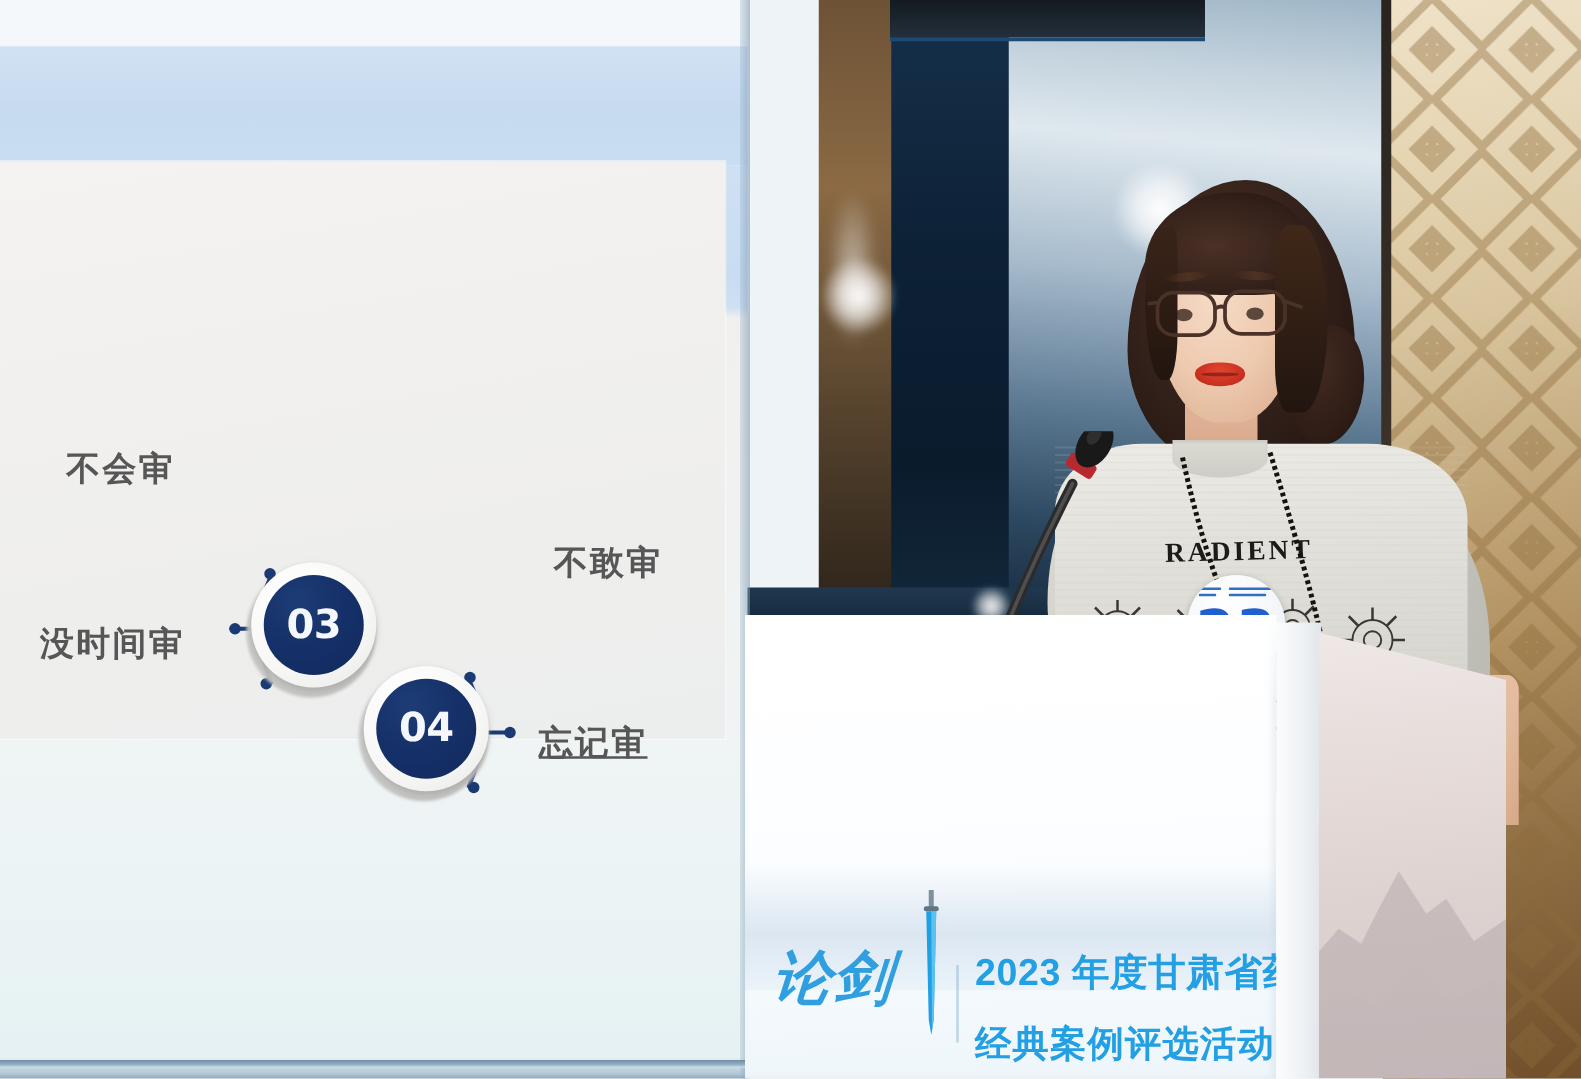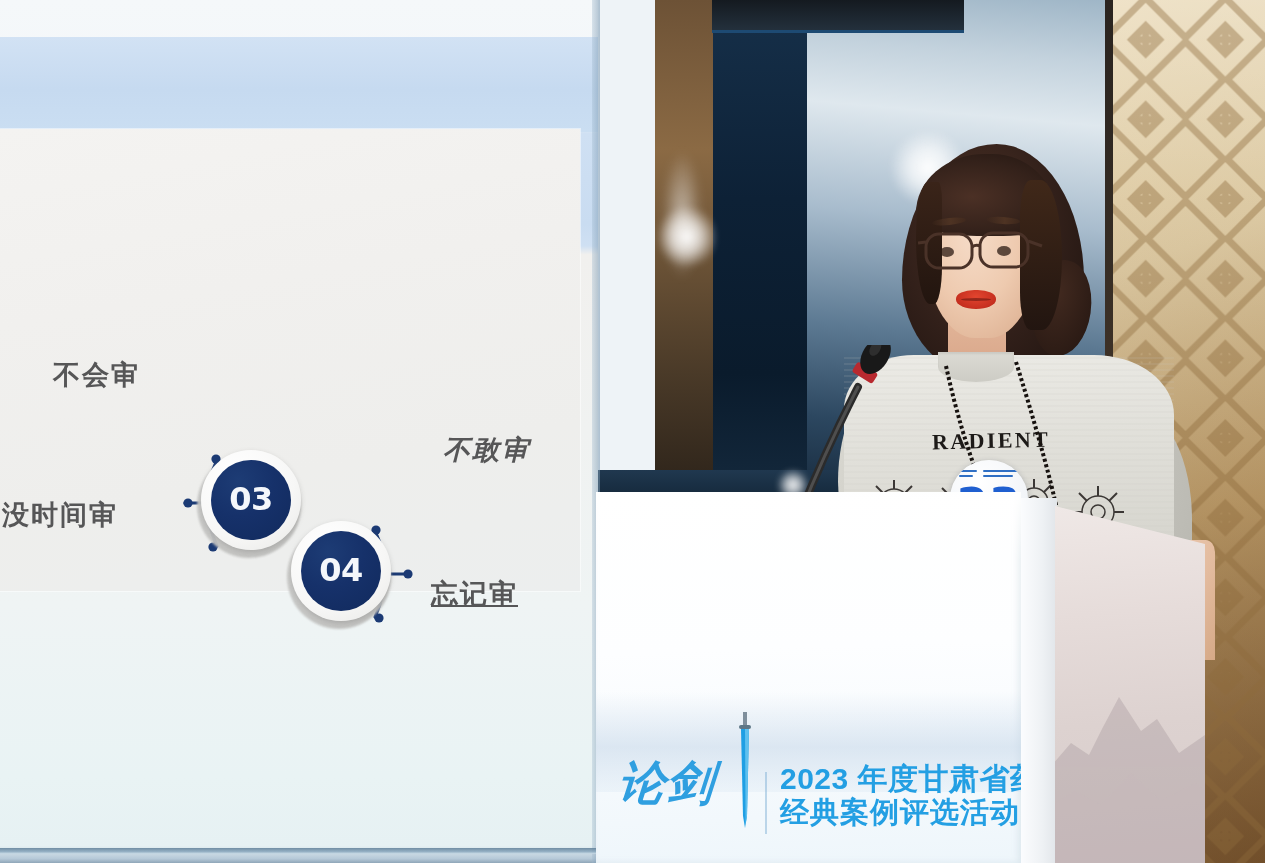--- a/index.html
+++ b/index.html
@@ -172,25 +172,25 @@
     font-weight: bold;
     letter-spacing: 2px;
     white-space: nowrap;
     font-family: "Liberation Sans", "DejaVu Sans", sans-serif;
   }
 
   
   .node.n1 { left: 196px; top: 190px; }
   .node.n2 { left: 286px; top: 265px; }
   .node.n3 { left: 191px; top: 317px; }
-  .node.n4 { left: 281px; top: 388px; }
+  .node.n4 { left: 281px; top: 400px; }
 
   .lbl1 { left: 53px;  top: 228px; }
-  .lbl2 { left: 443px; top: 303px; font-style: italic; }
-  .lbl3 { left: 2px;  top: 368px; }
+  .lbl2 { left: 443px; top: 303px; }
+  .lbl3 { left: 32px;  top: 368px; }
   .lbl4 { left: 431px; top: 447px; text-decoration: underline; }
 
   
   .person { position: absolute; left: 820px; top: 130px; width: 420px; height: 500px; }
 
   .neck {
     position: absolute; left: 128px; top: 175px; width: 58px; height: 80px;
     background: linear-gradient(180deg,#e4b89c,#d6a285);
     border-radius: 0 0 18px 18px;
   }
@@ -357,21 +357,21 @@
   }
   .logo-right { position: absolute; left: 162px; top: 2px; }
   .logo-l1 {
     font-family: "Liberation Sans", "DejaVu Sans", sans-serif;
     font-size: 30px; font-weight: bold; color: #239fe3;
     letter-spacing: 0.5px; white-space: nowrap; line-height: 1.12;
   }
   .logo-l2 {
     font-family: "Liberation Sans", "DejaVu Sans", sans-serif;
     font-size: 29px; font-weight: bold; color: #239fe3;
-    letter-spacing: 1px; white-space: nowrap; line-height: 1.12;
+    letter-spacing: 1px; white-space: nowrap; line-height: 1.12; margin-top: 24px;
   }
   .podium-glow {
     position: absolute; left: 0; top: 0; width: 425px; height: 70px;
     background: linear-gradient(180deg, rgba(255,255,255,.95), rgba(255,255,255,0));
   }
 </style>
 </head>
 <body>
 
 <div id="stage">

